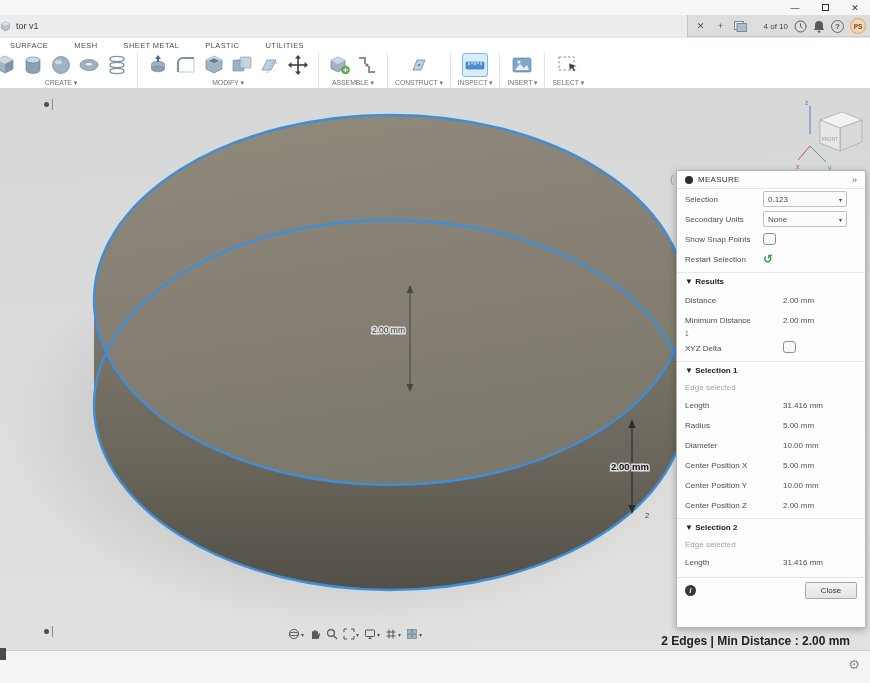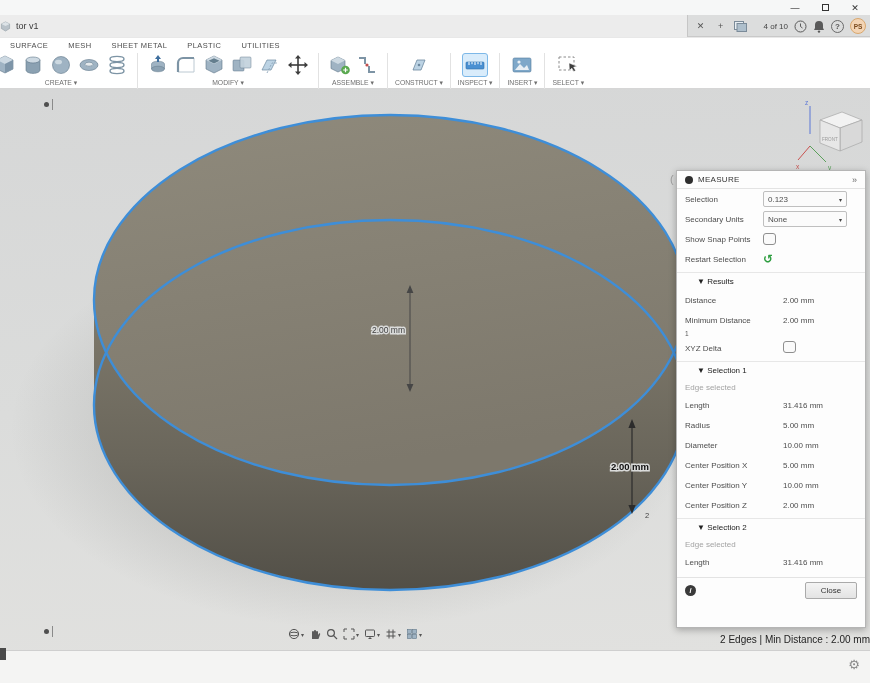--- a/index.html
+++ b/index.html
@@ -15,21 +15,21 @@
   .tabbar{position:absolute;top:15px;left:0;right:0;height:22px;background:#dcdddd;border-bottom:1px solid #c9c9c9}
   .doc-tab{position:absolute;left:0;top:0;width:688px;height:22px;background:#ececec;border-right:1px solid #c6c6c6;display:flex;align-items:center;gap:5px;font-size:9px;color:#3a3a3a}
   .tab-right{position:absolute;right:4px;top:0;height:22px;display:flex;align-items:center;gap:6px}
   .tab-x,.tab-add{font-size:9px;color:#555;width:14px;text-align:center}
   .pager{display:flex;align-items:center;gap:17px;font-size:8px;color:#444}
   .tb-help{width:13px;height:13px;border-radius:50%;border:1px solid #6a6a6a;color:#555;font-size:8px;font-weight:bold;display:flex;align-items:center;justify-content:center}
   .avatar{width:16px;height:16px;border-radius:50%;background:#f3d4b4;border:1px solid #d9a86f;color:#7a4a1e;font-size:6.5px;font-weight:bold;display:flex;align-items:center;justify-content:center}
 
   
   .ribbon{position:absolute;top:38px;left:0;right:0;height:51px;background:#ffffff;border-bottom:1px solid #d6d6d6}
-  .ribbon-tabs{display:flex;gap:20px;padding:3px 0 2px 10px;font-size:7.5px;letter-spacing:.4px;color:#4d4d4d}
+  .ribbon-tabs{display:flex;gap:26px;padding:3px 0 2px 10px;font-size:7.5px;letter-spacing:.4px;color:#4d4d4d}
   .rtab{cursor:default;white-space:nowrap}
   .ribbon-body{display:flex;align-items:flex-start;margin-left:-8px;height:38px}
   .rb-group{display:flex;flex-direction:column;align-items:center}
   .rb-icons{display:flex;gap:2px;height:26px;align-items:center}
   .ticon{width:26px;height:24px;border-radius:3px;display:flex;align-items:center;justify-content:center}
   .ticon.active{background:#d9ecfb;border:1px solid #7db8e8}
   .rb-label{font-size:6.8px;color:#6f6f6f;margin-top:1px;white-space:nowrap}
   .rb-sep{width:1px;height:36px;background:#e2e2e2;margin:0 7px;align-self:center}
 
   
@@ -46,21 +46,21 @@
   .browser-handle{position:absolute;display:flex;align-items:center;gap:3px}
   .bh-top{left:44px;top:10px}
   .bh-bottom{left:44px;top:537px}
   .bdot{width:5px;height:5px;border-radius:50%;background:#4f4f4f}
   .bbar{width:1px;height:11px;background:#8a8a8a}
 
   .navbar{position:absolute;left:288px;top:539px;display:flex;align-items:center;gap:5px}
   .nav-item{display:flex;align-items:center;gap:1px}
   .nav-caret{font-size:6px;color:#555}
 
-  .status-line{position:absolute;right:0;top:545px;font-size:10px;font-weight:normal;color:#222}
+  .status-line{position:absolute;right:20px;top:545px;font-size:12px;font-weight:bold;color:#222}
 
   
   .measure-panel{position:absolute;left:676px;top:170px;width:190px;height:458px;background:#fdfdfd;border:1px solid #b5b5b5;box-shadow:0 2px 7px rgba(0,0,0,.28);font-size:8px;color:#4d4d4d}
   .mp-handle{position:absolute;left:-7px;top:2px;color:#999;font-size:11px}
   .mp-header{height:18px;display:flex;align-items:center;gap:5px;padding:0 8px;border-bottom:1px solid #e3e3e3}
   .mp-dot{width:8px;height:8px;border-radius:50%;background:#2e2e2e}
   .mp-title{font-weight:normal;color:#333;letter-spacing:.3px}
   .mp-collapse{margin-left:auto;color:#666;font-size:9px}
   .mp-row{display:flex;align-items:center;height:20px;padding:0 8px}
   .mp-row .mp-label{width:98px;flex:none}
@@ -68,21 +68,21 @@
   .mp-value{color:#4d4d4d}
   .mp-ctrl{display:flex;align-items:center;gap:3px}
   .sf-btn{border:none;background:transparent;width:22px;height:17px;display:flex;align-items:center;justify-content:center;padding:0}
   .sf-btn.active{background:#cde6fa;border:1px solid #66a7dd;border-radius:2px}
   .dropdown{width:84px;height:16px;background:#fbfbfb;border:1px solid #bfbfbf;border-radius:2px;display:flex;align-items:center;padding:0 4px;gap:3px}
   .dropdown .dd-val{flex:1}
   .dd-caret{font-size:6px;color:#444}
   .restart-icon{font-size:12px;font-weight:bold;color:#2e9e40;line-height:10px}
   .checkbox{width:13px;height:12px;border:1px solid #8f8f8f;border-radius:3px;background:#fafafa;display:inline-block}
   .mp-sep{height:1px;background:#e7e7e7;margin:3px 0 2px}
-  .mp-section-title{padding:2px 20px;height:15px;font-weight:normal;color:#222}
+  .mp-section-title{padding:2px 8px;height:15px;font-weight:bold;color:#222}
   .mp-note{padding:0 8px;height:16px;display:flex;align-items:center;color:#a3a3a3}
   .xyz-marker{padding-left:8px;font-size:6.5px;height:8px;line-height:8px;color:#555}
   .mp-footer{display:flex;align-items:center;margin-top:5px;padding:4px 8px 0;border-top:1px solid #e3e3e3}
   .info-icon{width:11px;height:11px;border-radius:50%;background:#3a3a3a;color:#fff;font-size:7px;font-weight:bold;display:flex;align-items:center;justify-content:center;font-style:italic}
   .close-btn{margin-left:auto;width:52px;height:17px;background:linear-gradient(#f4f4f4,#e3e3e3);border:1px solid #aaaaaa;border-radius:2px;font-size:8px;color:#333;font-family:inherit}
 
   
   .bottombar{position:absolute;left:0;top:650px;width:870px;height:33px;background:#f4f4f3;border-top:1px solid #cfcfcf}
   .gear{position:absolute;right:10px;top:6px;font-size:13px;color:#8a8a8a}
   .sliver{position:absolute;left:0;top:648px;width:6px;height:12px;background:#4a4a4a}

